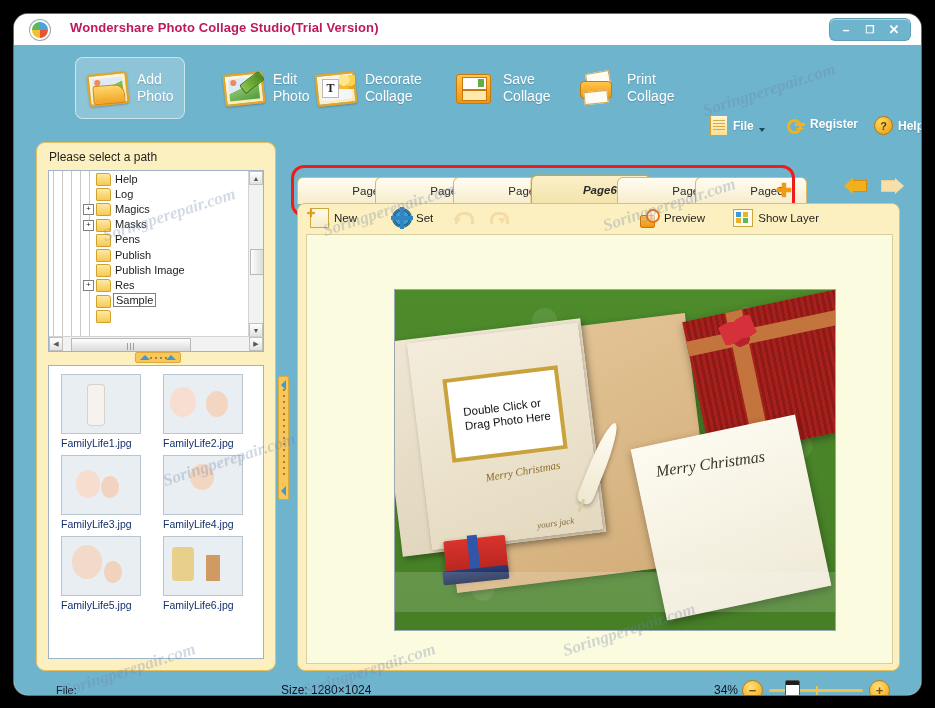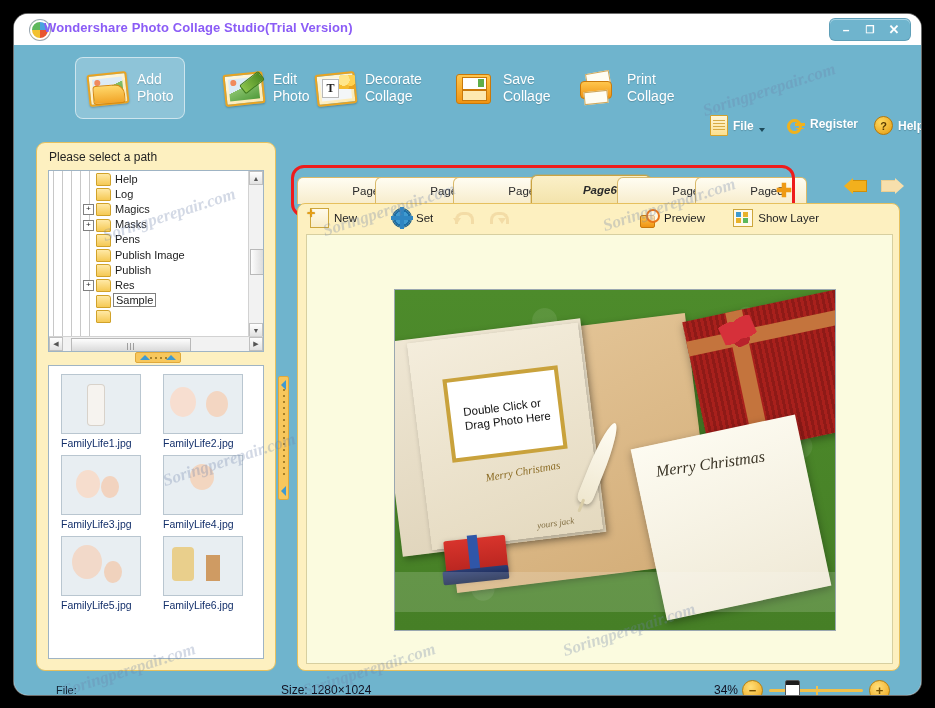--- a/index.html
+++ b/index.html
@@ -10,21 +10,21 @@
   
   .window{position:absolute;left:14px;top:14px;width:907px;height:681px;
     background:#ffffff;border-radius:14px;
     box-shadow:0 0 0 1px #6d6d6d;overflow:hidden;}
 
   .titlebar{position:absolute;left:0;top:0;width:907px;height:31px;background:#ffffff;}
   .logo{position:absolute;left:16px;top:6px;width:20px;height:20px;border-radius:50%;
     background:
       conic-gradient(from 0deg,#4aa3df 0deg 90deg,#e8542f 90deg 180deg,#f2c12e 180deg 270deg,#5cb85c 270deg 360deg);
     box-shadow:inset 0 0 0 2px #ffffff,0 0 0 1px #9aa7b0;}
-  .title-text{position:absolute;left:30px;top:6px;font-size:13px;font-weight:bold;color:#8b5cf6;
+  .title-text{position:absolute;left:56px;top:6px;font-size:13px;font-weight:bold;color:#be185d;
     letter-spacing:.1px;white-space:nowrap;}
 
   .winbtns{position:absolute;right:11px;top:5px;height:21px;padding:0 5px;display:flex;
     align-items:center;gap:2px;background:#6fb4cd;border-radius:5px;
     box-shadow:inset 0 1px 0 #a8d6e6,0 0 0 1px #5f9fb8;}
   .winbtn{width:22px;height:17px;display:flex;align-items:center;justify-content:center;
     color:#ffffff;font-size:12px;font-weight:bold;border-radius:3px;cursor:default;}
   .winbtn.mx{font-size:10px;}
   .winbtn.cl{font-size:13px;}
 
@@ -440,25 +440,25 @@
               <div class="exp">+</div>
               <div class="fld"></div>
               <div class="nm">Masks</div>
             </div>
             <div class="trow">
               <div class="fld"></div>
               <div class="nm">Pens</div>
             </div>
             <div class="trow">
               <div class="fld"></div>
+              <div class="nm">Publish</div>
+            </div>
+            <div class="trow">
+              <div class="fld"></div>
               <div class="nm">Publish Image</div>
-            </div>
-            <div class="trow">
-              <div class="fld"></div>
-              <div class="nm">Publish</div>
             </div>
             <div class="trow">
               <div class="exp">+</div>
               <div class="fld"></div>
               <div class="nm">Res</div>
             </div>
             <div class="trow sel">
               <div class="fld"></div>
               <div class="nm">Sample</div>
             </div>

